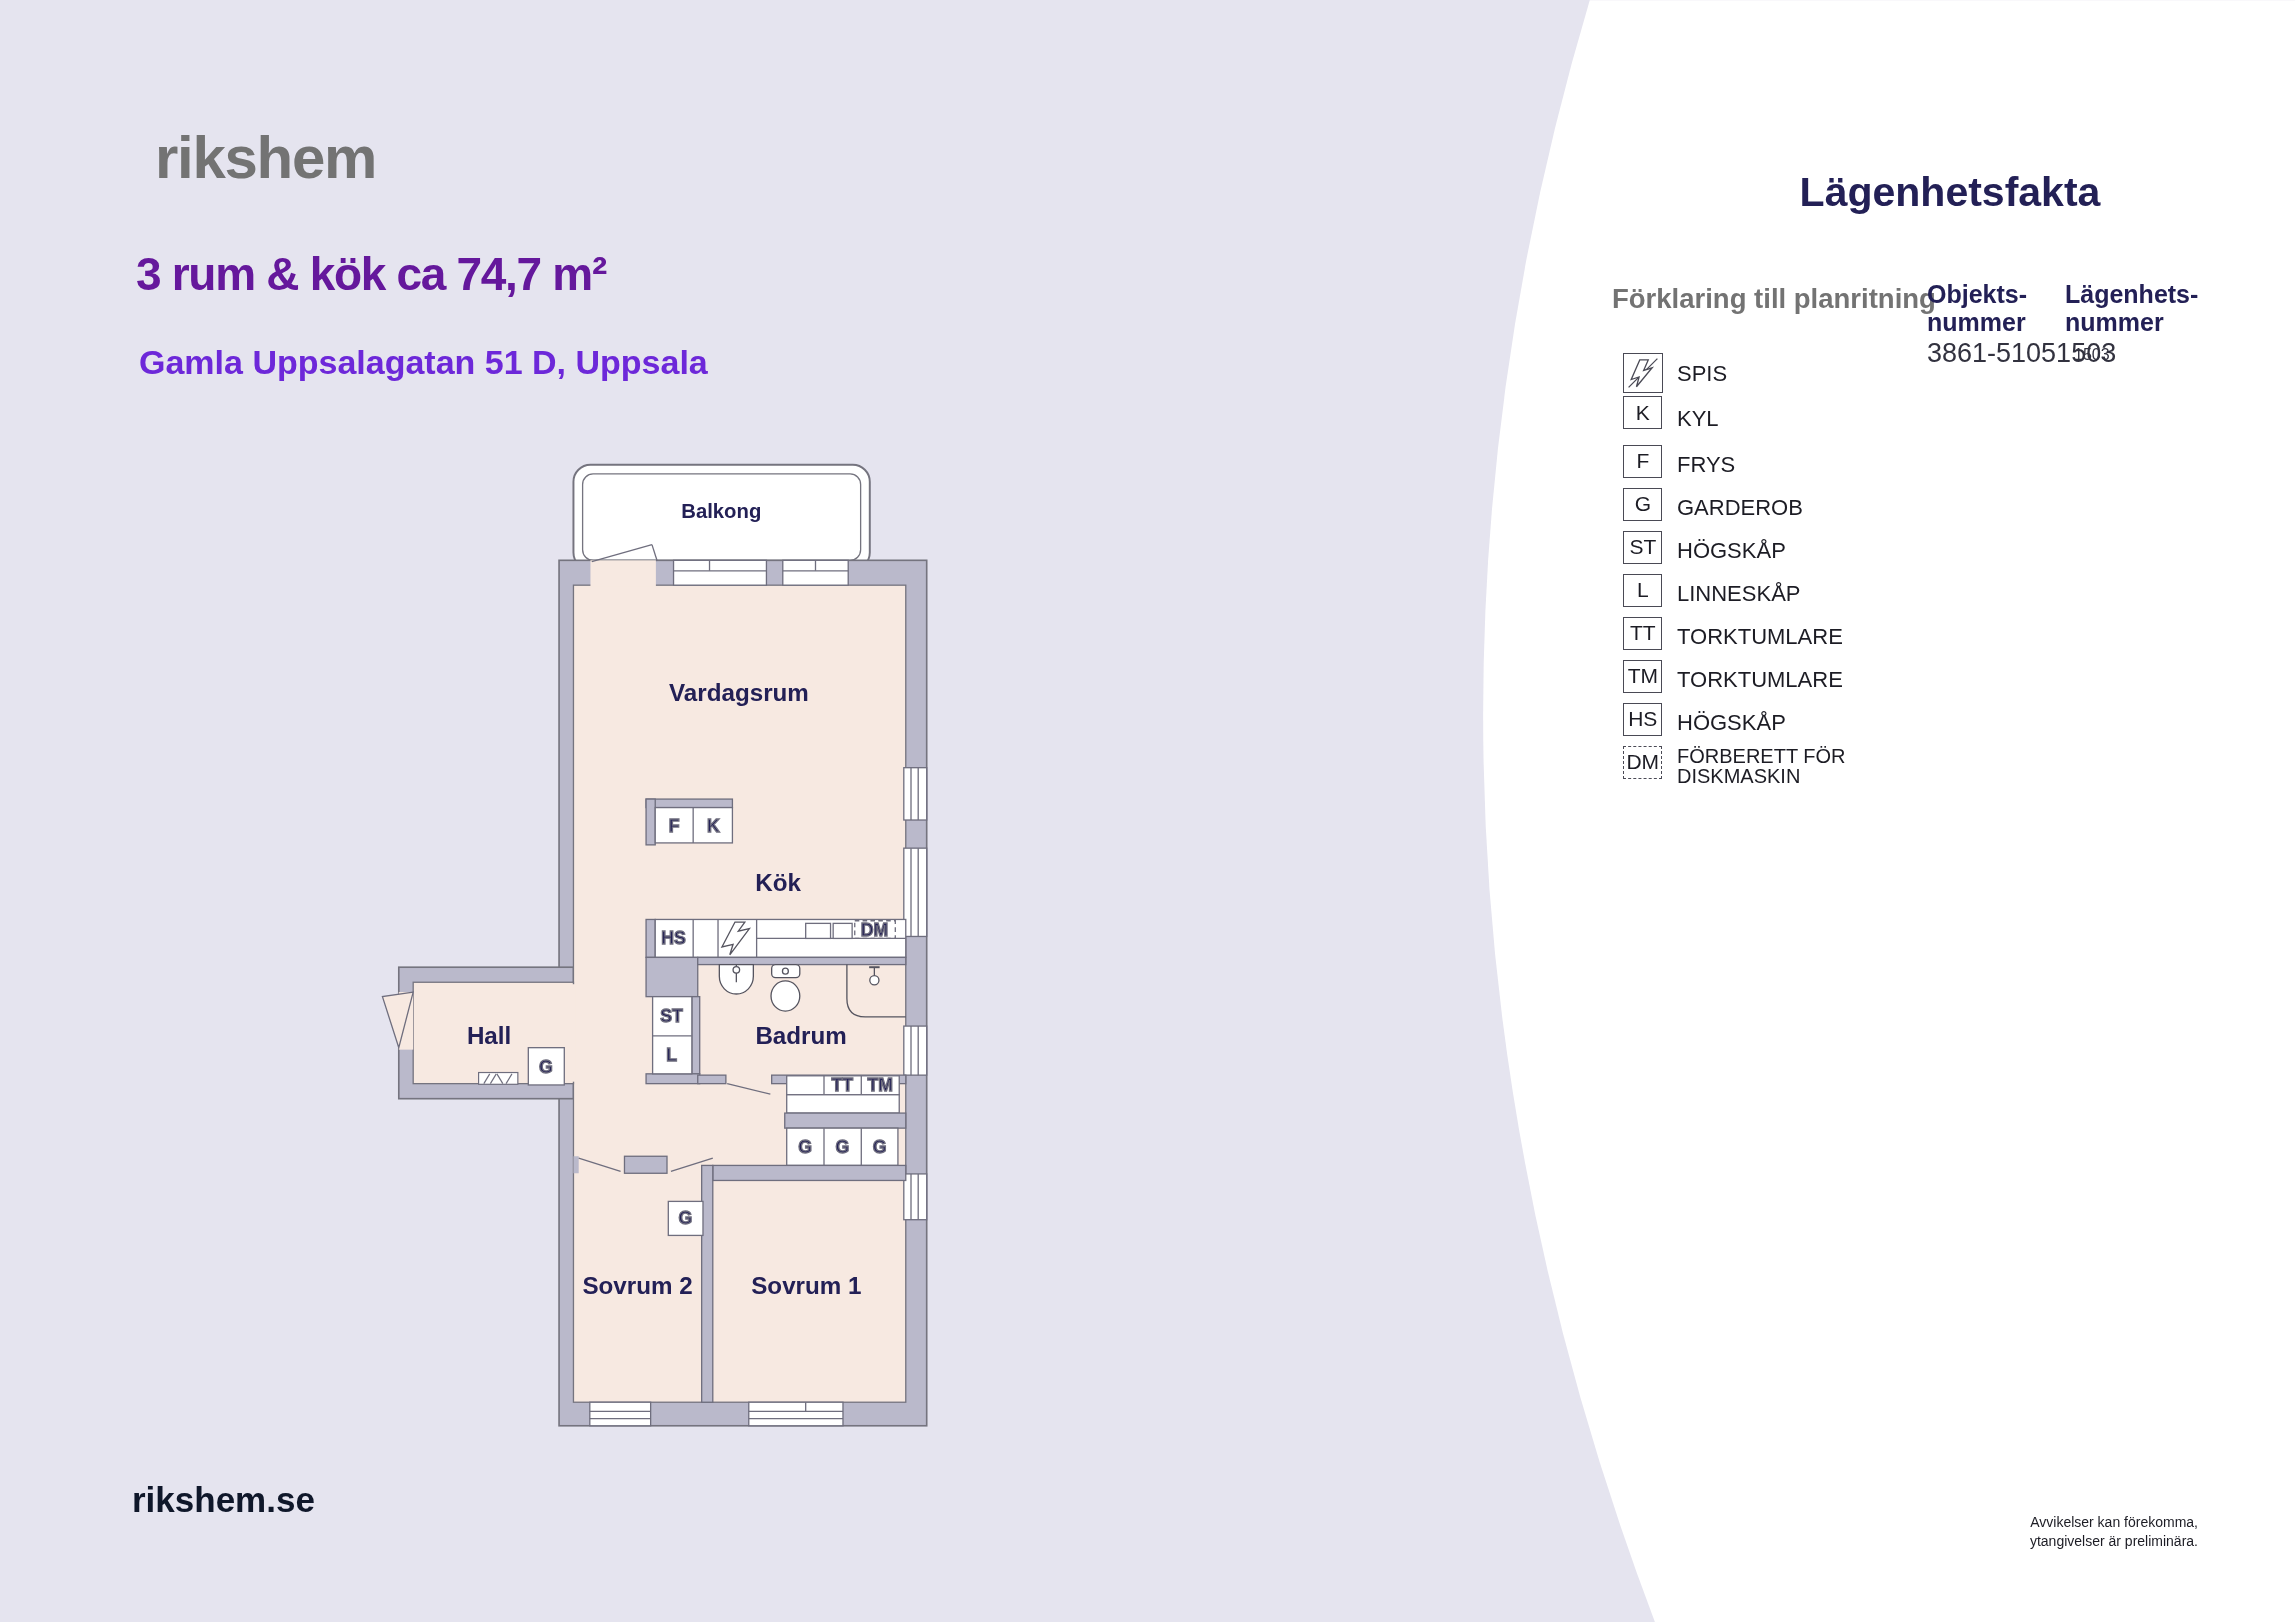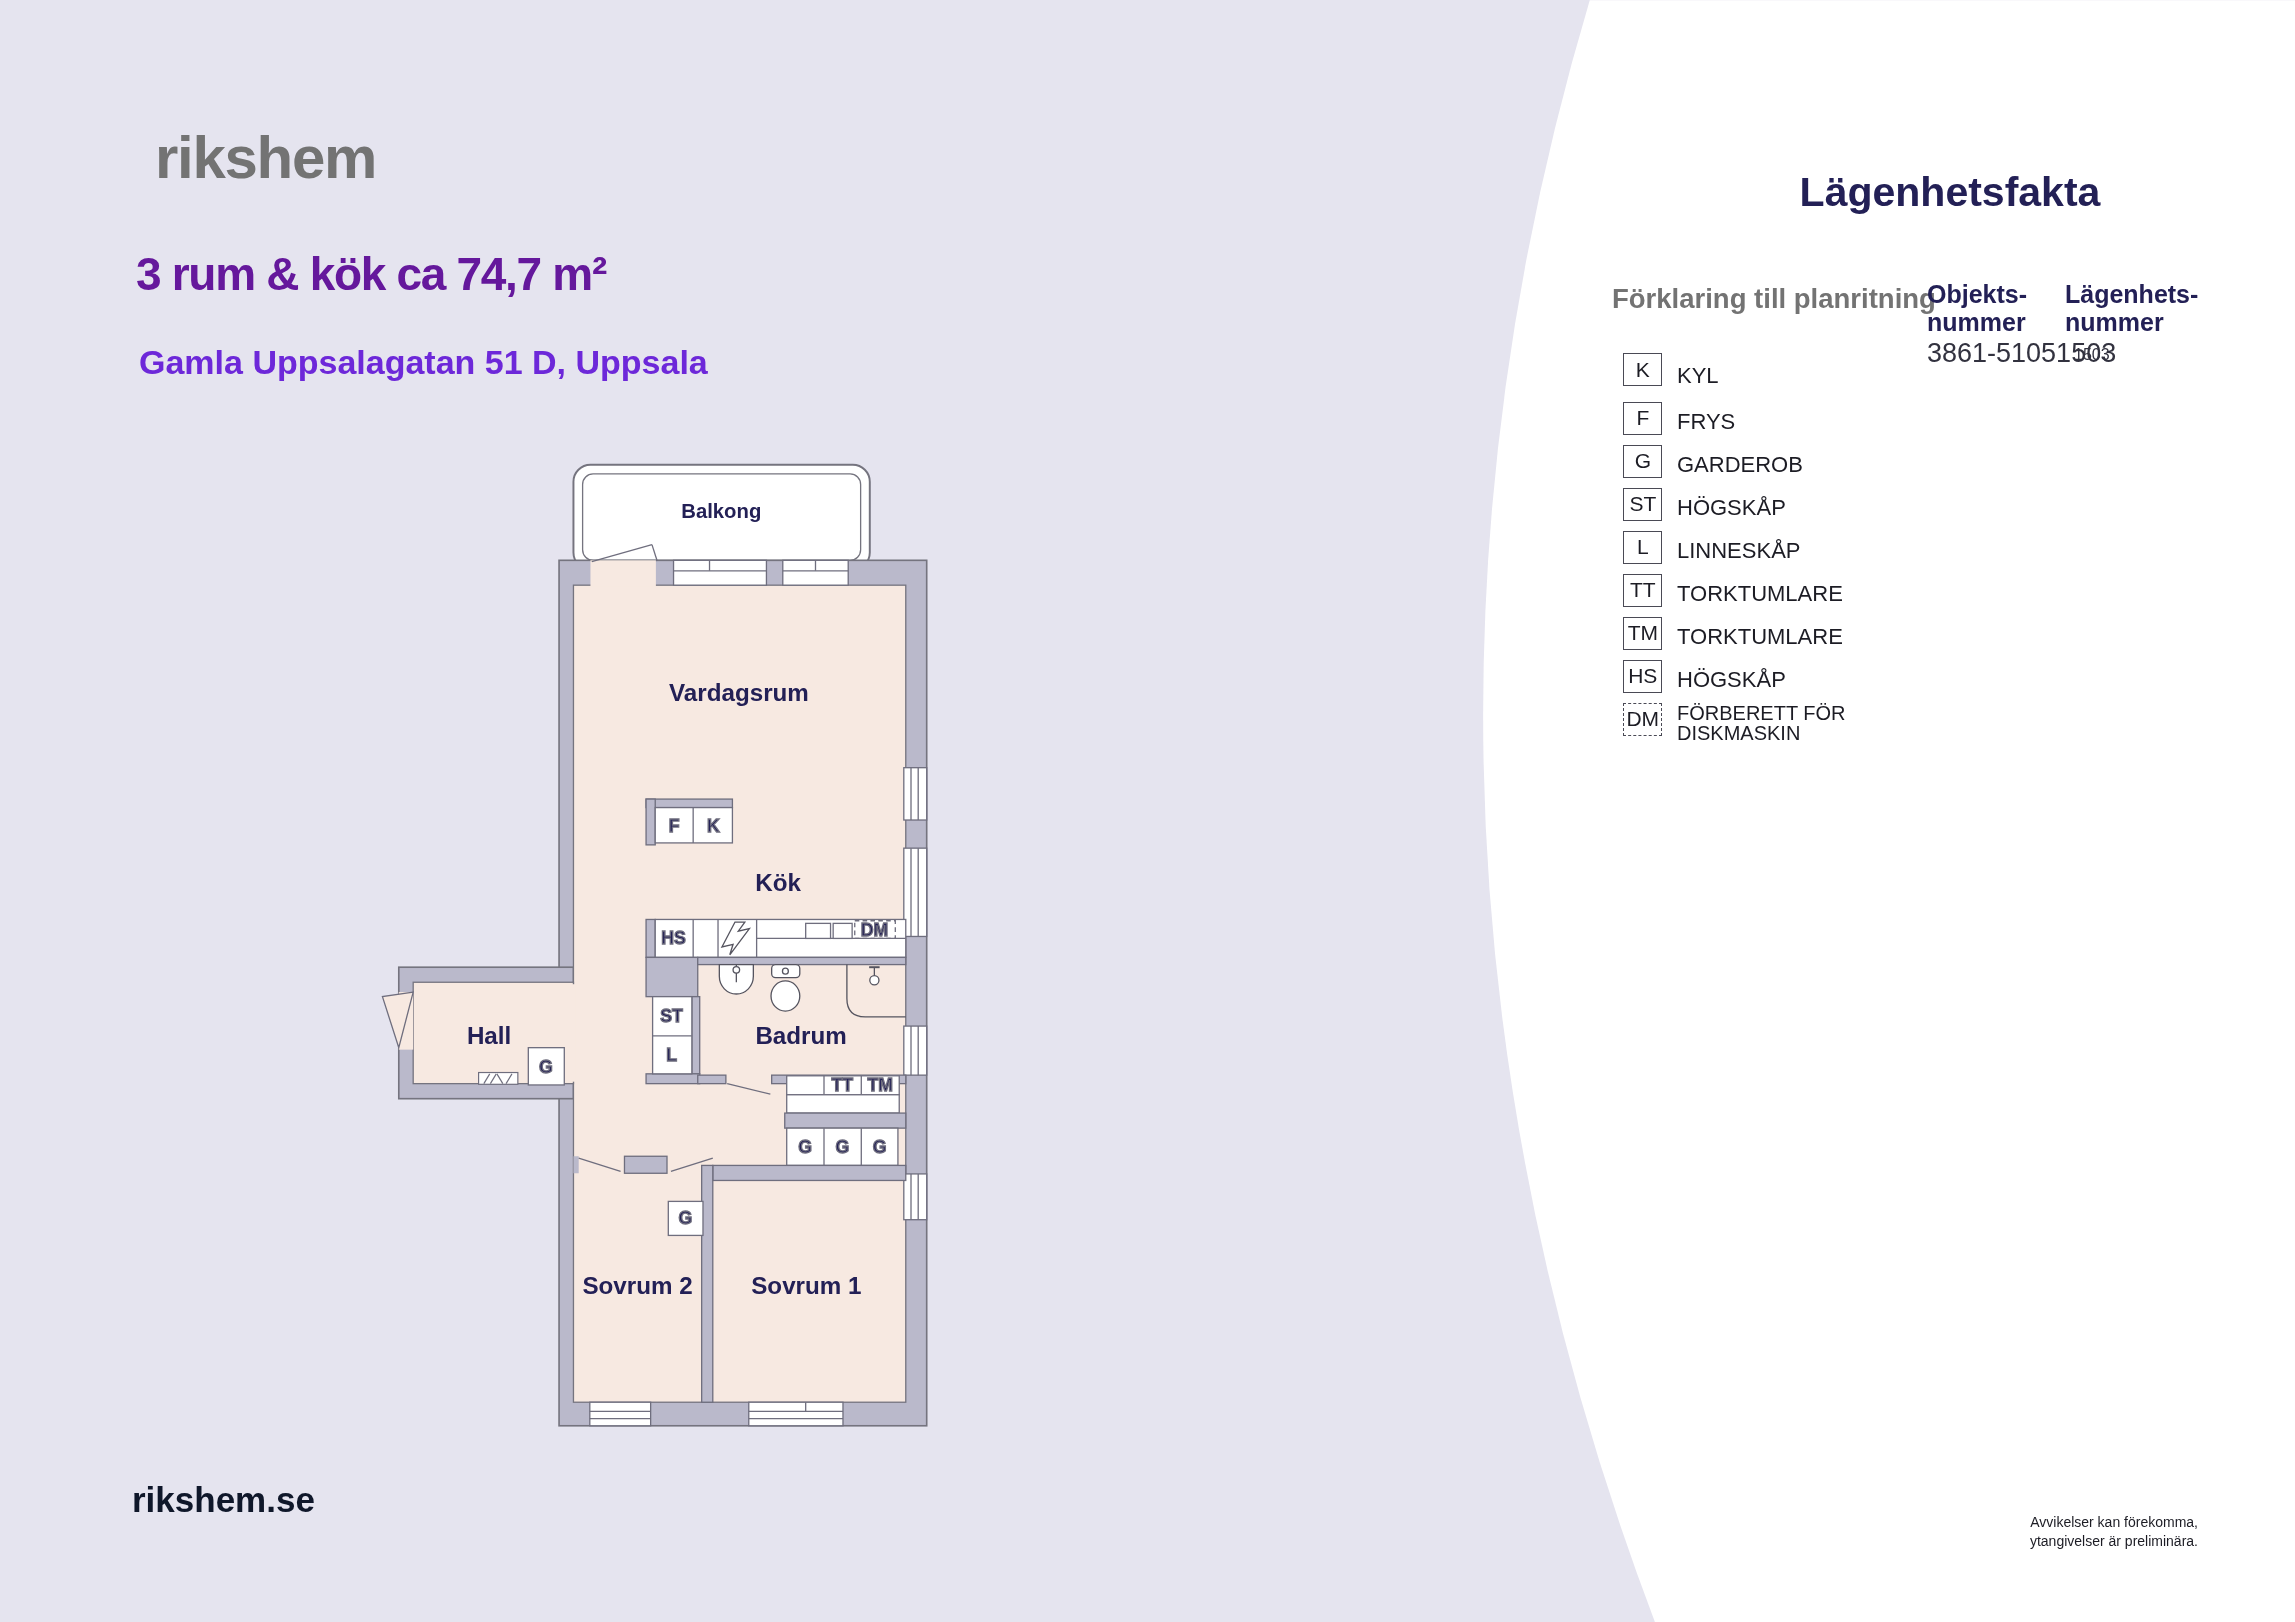--- a/index.html
+++ b/index.html
@@ -261,20 +261,29 @@
 <div class="abs legend-title">Förklaring till planritning</div>
 
 <div class="abs col-label obj-label">Objekts-
 nummer</div>
 <div class="abs col-label apt-label">Lägenhets-
 nummer</div>
 <div class="abs num obj-num">3861-51051503</div>
 <div class="abs num apt-num">1503</div>
 
 <div class="abs legend">
+  <div class="legend-row">
+    <span class="legend-box" style="height:38px;width:38px;">
+      <svg width="34" height="34" viewBox="0 0 52 52">
+        <line x1="4" y1="48" x2="48" y2="4" stroke="#4a4a55" stroke-width="2" fill="none"></line>
+        <polygon points="21,6 8,36 20,32 16,47 40,18 27,22 34,6" fill="#ffffff" stroke="#4a4a55" stroke-width="2"></polygon>
+      </svg>
+    </span>
+    <span class="legend-label">SPIS</span>
+  </div>
   <div class="legend-row" style="padding-top:6.5px;height:42px;">
     <span class="legend-box">K</span>
     <span class="legend-label">KYL</span>
   </div>
   <div class="legend-row">
     <span class="legend-box">F</span>
     <span class="legend-label">FRYS</span>
   </div>
   <div class="legend-row">
     <span class="legend-box">G</span>

